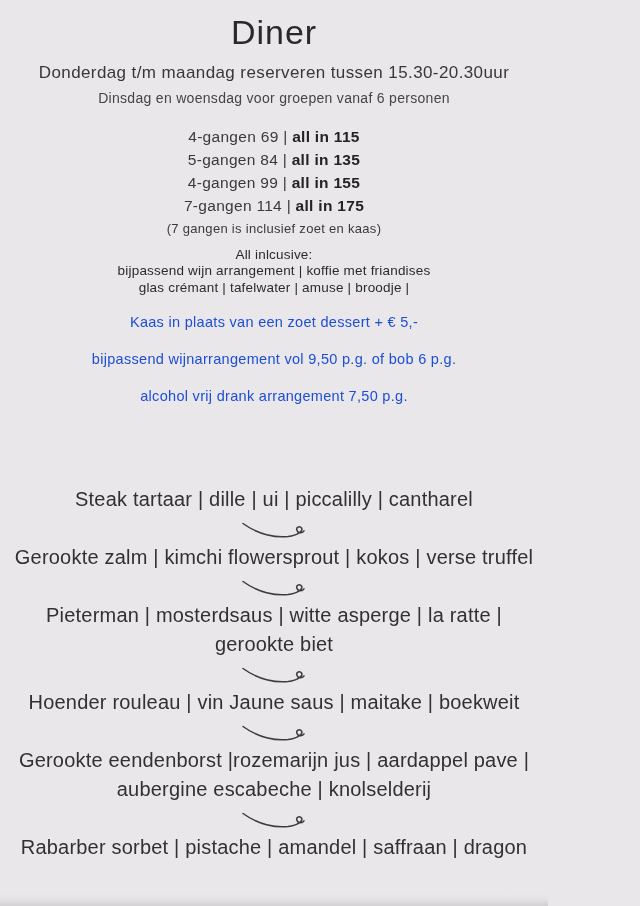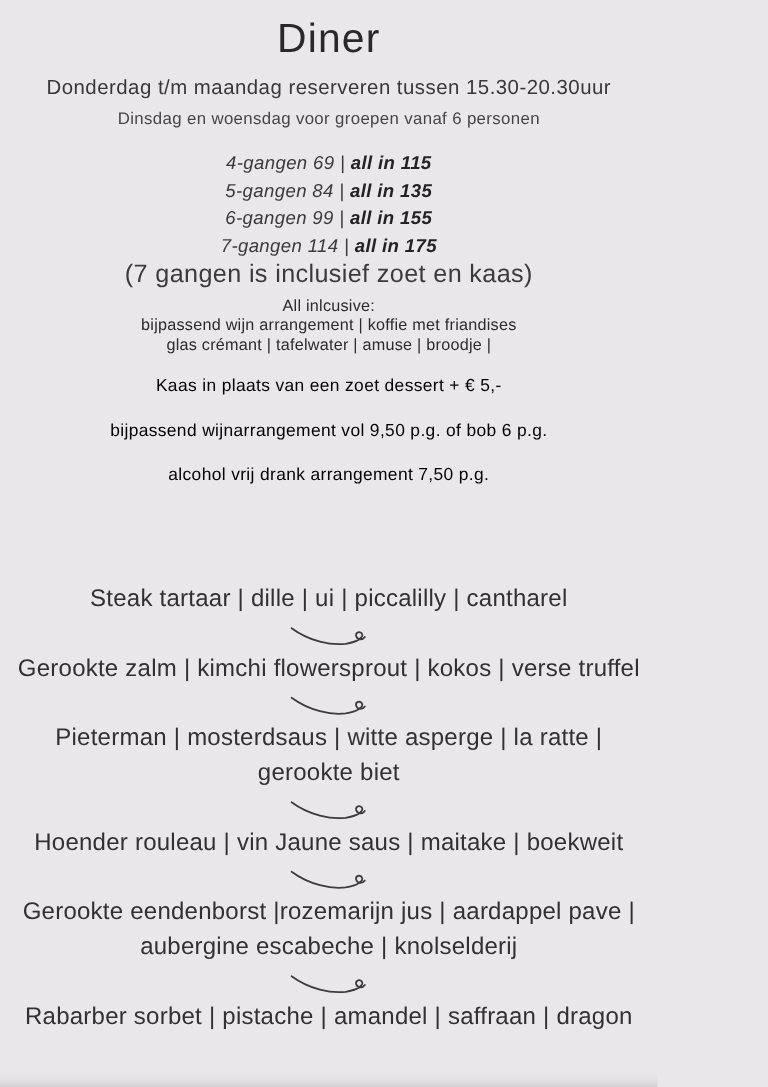--- a/index.html
+++ b/index.html
@@ -41,45 +41,44 @@
     line-height: 17px;
     color: #454447;
   }
 
   .pricing { margin-top: 18px; }
   .price-row {
     font-size: 15.5px;
     line-height: 23px;
     letter-spacing: 0.3px;
     color: #3a393c;
-    font-style: italic;
   }
   .price-row b { font-weight: 700; color: #232225; }
   .price-note {
-    font-size: 21px;
+    font-size: 13px;
     line-height: 23px;
     letter-spacing: 0.3px;
     color: #3a393c;
   }
 
   .allin { margin-top: 7px; }
   .allin-line {
     font-size: 13.5px;
     font-weight: 400;
     line-height: 16.5px;
     letter-spacing: 0.2px;
     color: #2b2a2d;
   }
 
   .notes { margin-top: 14px; }
   .note-line {
     font-size: 14.5px;
     line-height: 21px;
     letter-spacing: 0.3px;
-    color: #000000;
+    color: #1d4ed8;
     margin-top: 16px;
   }
 
   .courses { margin-top: 78px; }
   .course-line {
     font-size: 20px;
     line-height: 29px;
     letter-spacing: 0.2px;
     color: #313033;
   }
@@ -112,21 +111,21 @@
     <div class="pricing">
       <div class="price-row">
         <span>4-gangen 69 |</span>
         <b>all in 115</b>
       </div>
       <div class="price-row">
         <span>5-gangen 84 |</span>
         <b>all in 135</b>
       </div>
       <div class="price-row">
-        <span>6-gangen 99 |</span>
+        <span>4-gangen 99 |</span>
         <b>all in 155</b>
       </div>
       <div class="price-row">
         <span>7-gangen 114 |</span>
         <b>all in 175</b>
       </div>
       <div class="price-note">(7 gangen is inclusief zoet en kaas)</div>
     </div>
 
     <div class="allin">

